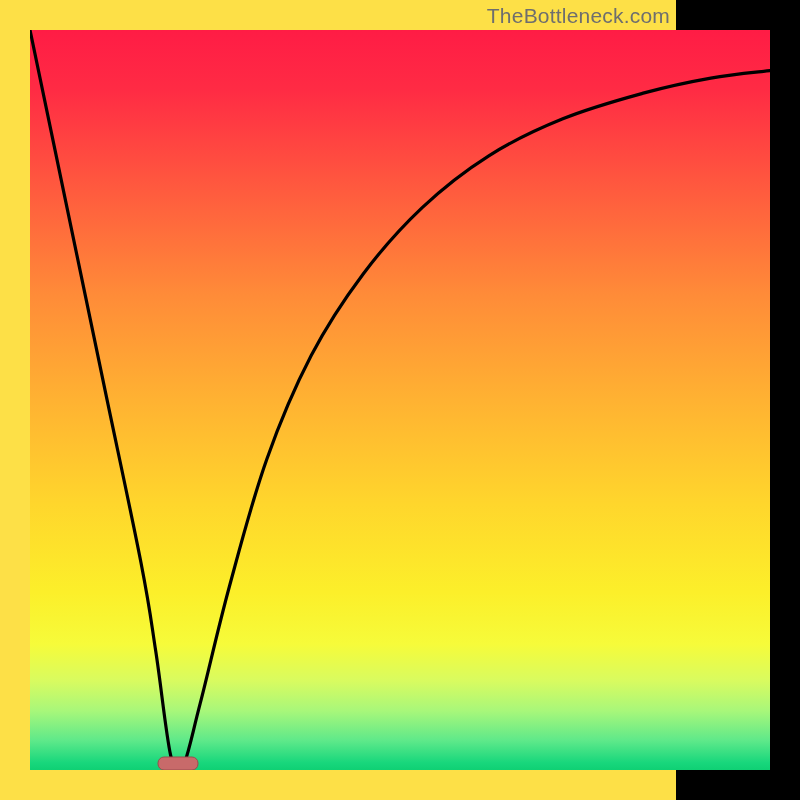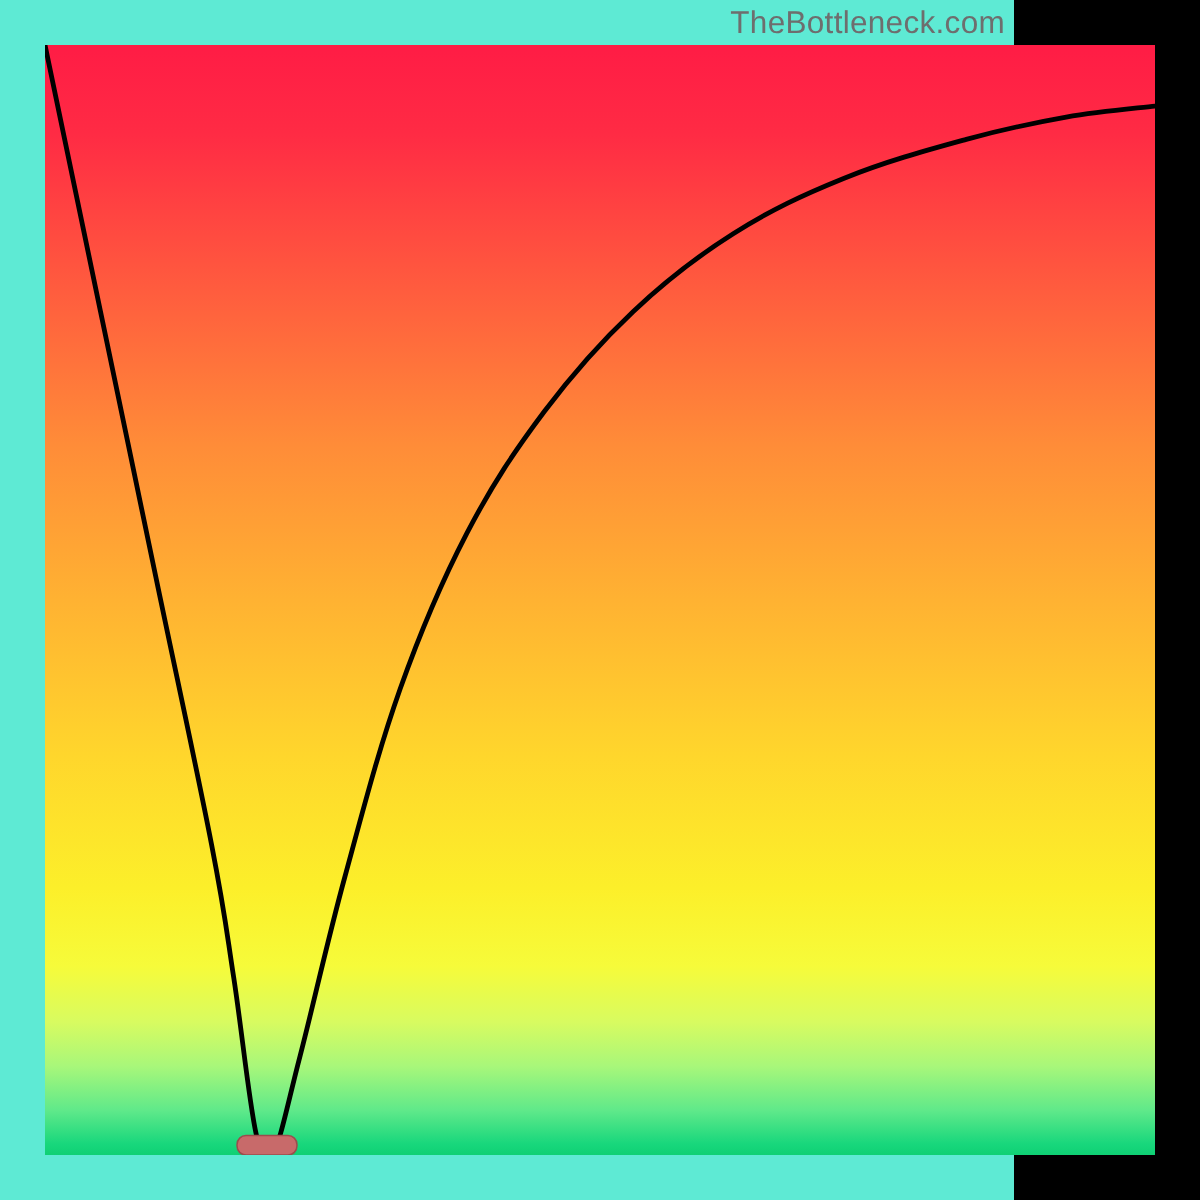--- a/index.html
+++ b/index.html
@@ -10,21 +10,21 @@
     overflow: hidden;
     background: #000;
     font-family: Arial, Helvetica, sans-serif;
   }
   .frame {
     position: absolute;
     left: 0;
     top: 0;
     width: 676px;
     height: 800px;
-    background: #5eead4;
+    background: #fde047;
   }
   .plot-area {
     position: absolute;
     left: 30px;
     top: 30px;
     width: 740px;
     height: 740px;
     overflow: hidden;
   }
   .gradient {

